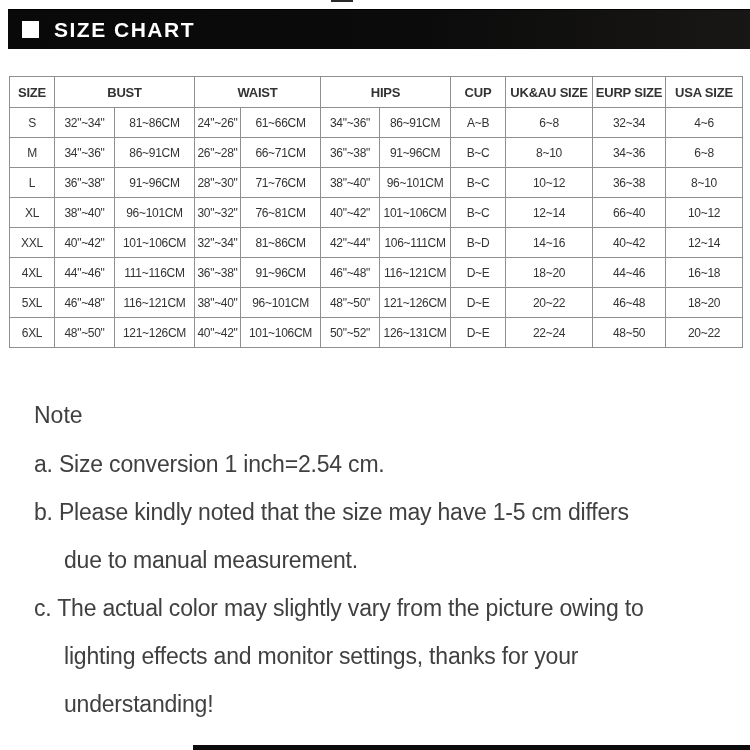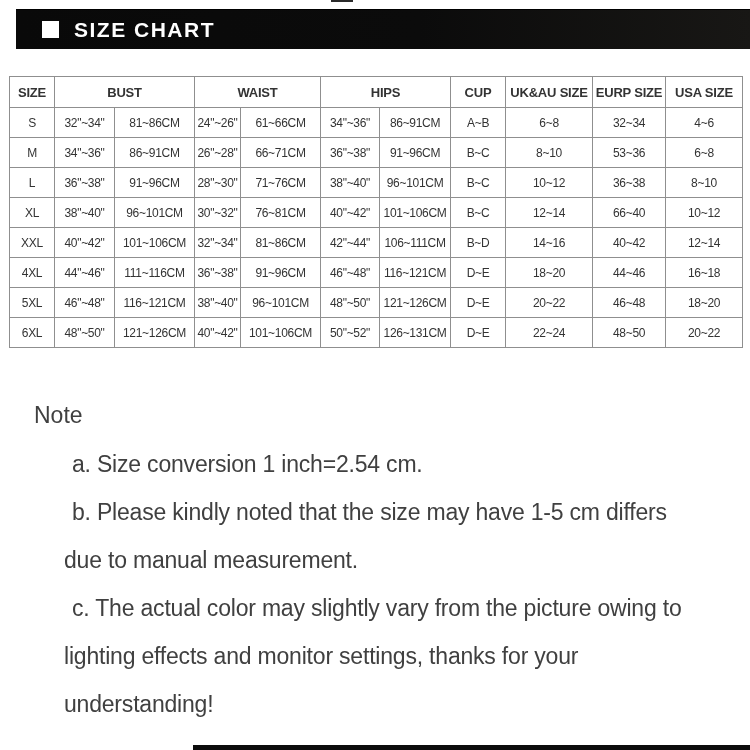--- a/index.html
+++ b/index.html
@@ -12,25 +12,24 @@
   }
 
   
   .top-tick {
     position: absolute; top: 0; left: 331px;
     width: 22px; height: 2px; background: #2a2a2a;
   }
 
   
   .banner {
-    position: absolute; top: 9px; left: 16px; right: 0; height: 39px;
+    position: absolute; top: 9px; left: 8px; right: 0; height: 39px;
     background: linear-gradient(90deg, #090909 0%, #0b0b0b 55%, #181715 100%);
     display: flex; align-items: center;
     border-top: 1px solid #000;
-    padding-left: 12px;
   }
   .banner .bullet {
     width: 17px; height: 17px; background: #ffffff; margin-left: 14px;
     flex: 0 0 auto;
   }
   .banner h1 {
     margin: 0 0 0 15px;
     color: #ffffff;
     font-size: 21px; font-weight: bold;
     letter-spacing: 1.5px;
@@ -72,21 +71,20 @@
   .notes h2 {
     margin: 0 0 10px 0;
     font-size: 23px; font-weight: normal;
     line-height: 30px;
   }
   .notes .ln {
     font-size: 23px;
     line-height: 48px;
     white-space: nowrap;
     letter-spacing: -0.2px;
-    margin-left: 38px;
   }
   .notes .ln.cont { margin-left: 30px; }
 
   
   .bottom-bar {
     position: absolute; bottom: 0; left: 193px; right: 0;
     height: 5px; background: #0c0c0c;
   }
 </style>
 </head>
@@ -142,21 +140,21 @@
       <tr>
         <td>M</td>
         <td>34"~36"</td>
         <td>86~91CM</td>
         <td>26"~28"</td>
         <td>66~71CM</td>
         <td>36"~38"</td>
         <td>91~96CM</td>
         <td>B~C</td>
         <td>8~10</td>
-        <td>53~36</td>
+        <td>34~36</td>
         <td>6~8</td>
       </tr>
       <tr>
         <td>L</td>
         <td>36"~38"</td>
         <td>91~96CM</td>
         <td>28"~30"</td>
         <td>71~76CM</td>
         <td>38"~40"</td>
         <td>96~101CM</td>

